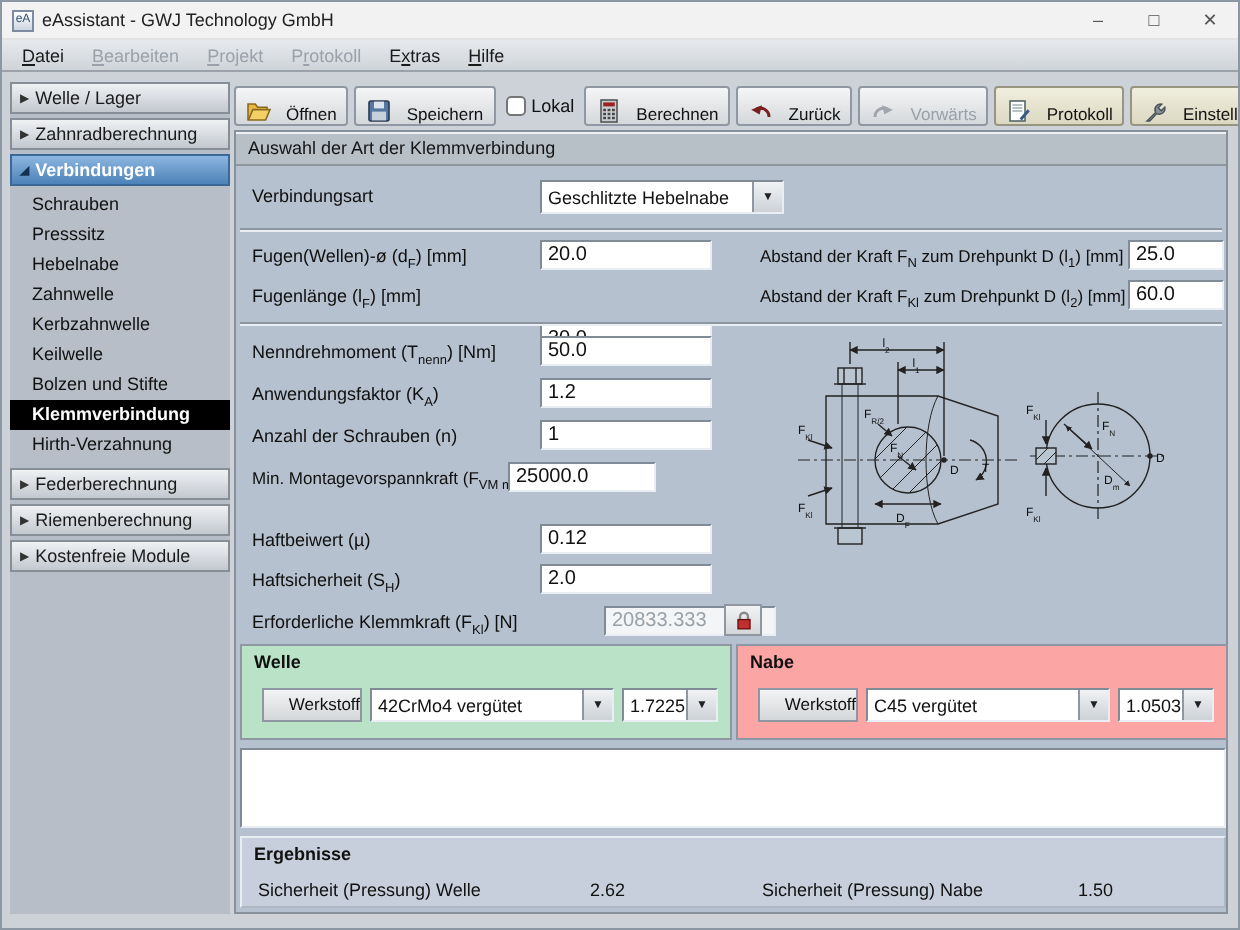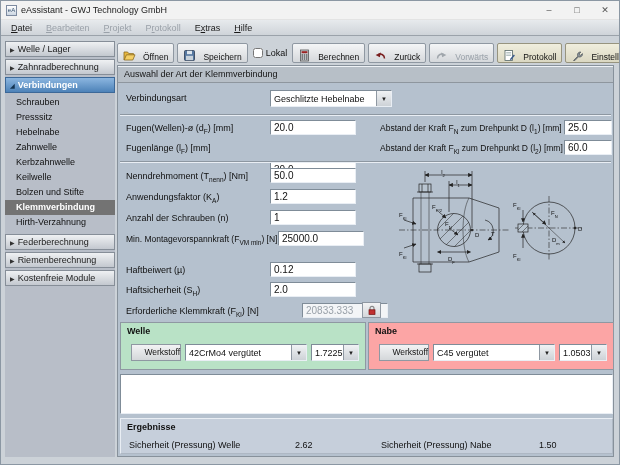--- a/index.html
+++ b/index.html
@@ -26,21 +26,21 @@
   .frame{position:absolute;top:36px;left:0;right:0;bottom:0}
 
   
   .sidebar{position:absolute;left:4px;top:4px;width:110px;height:416px;background:#b8bec8}
   .side-header{height:16px;margin-bottom:2px;background:linear-gradient(#eff1f3,#c3c8cf);
                border:1px solid #868e98;display:flex;align-items:center;padding-left:4px;gap:3px;color:#1a1a1a}
   .side-header .tri{font-size:6px;color:#333;flex:0 0 auto}
   .side-header.blue{background:linear-gradient(#8cb6e0,#4d82b8);color:#fff;font-weight:bold;border-color:#3c6898}
   .side-header.blue .tri{color:#13324f}
   .side-item{height:15px;line-height:15px;padding-left:11px;color:#111;white-space:nowrap}
-  .side-item.selected{background:#737373;color:#fff;font-weight:bold}
+  .side-item.selected{background:#000000;color:#fff;font-weight:bold}
   .side-gap{height:4px}
 
   
   .toolbar{position:absolute;left:116px;top:4px;width:497px;height:23px;display:flex;align-items:center;gap:3px}
   .tbtn{height:20px;display:flex;align-items:flex-end;gap:7px;padding:0 5px;background:linear-gradient(#f4f5f6,#d5d8db);
         border:1px solid #8f98a2;border-radius:2px;font-size:8.5px;color:#111;white-space:nowrap}
   .tbtn.beige{background:linear-gradient(#f0eedd,#dbd8c2);border-color:#97947f}
   .tbtn.disabled{color:#98a0a8}
   .tchk{display:flex;align-items:center;gap:3px;padding:0 2px;white-space:nowrap}
   .tchk input{width:10px;height:10px;margin:0}
@@ -239,21 +239,21 @@
 
       <div class="groove" style="top:95px"></div>
 
       <span class="flabel" style="left:8px;top:105px"><span>Nenndrehmoment (T</span><sub>nenn</sub><span>) [Nm]</span></span>
       <input class="finput" style="left: 152px; top: 102px; width: 86px;" value="50.0">
       <span class="flabel" style="left:8px;top:126px"><span>Anwendungsfaktor (K</span><sub>A</sub><span>)</span></span>
       <input class="finput" style="left: 152px; top: 123px; width: 86px;" value="1.2">
       <span class="flabel" style="left:8px;top:147px"><span>Anzahl der Schrauben (n)</span></span>
       <input class="finput" style="left: 152px; top: 144px; width: 86px;" value="1">
       <span class="flabel" style="left:8px;top:168px;font-size:8.5px"><span>Min. Montagevorspannkraft (F</span><sub>VM min</sub><span>) [N]</span></span>
-      <input class="finput" style="left: 160px; top: 165px; width: 86px;" value="25000.0">
+      <input class="finput" style="left: 136px; top: 165px; width: 74px;" value="25000.0">
 
       <span class="flabel" style="left:8px;top:199px"><span>Haftbeiwert (µ)</span></span>
       <input class="finput" style="left: 152px; top: 196px; width: 86px;" value="0.12">
       <span class="flabel" style="left:8px;top:219px"><span>Haftsicherheit (S</span><sub>H</sub><span>)</span></span>
       <input class="finput" style="left: 152px; top: 216px; width: 86px;" value="2.0">
       <span class="flabel" style="left:8px;top:240px"><span>Erforderliche Klemmkraft (F</span><sub>Kl</sub><span>) [N]</span></span>
       <input class="finput locked" style="left: 152px; top: 237px; width: 86px; margin-left: 32px;" disabled="" value="20833.333">
       <div class="lockbtn" style="left:244px;top:236px">
         <svg width="12" height="12" viewBox="0 0 12 12">
             <path d="M4,6 L4,4.4 A2,2 0 0 1 8,4.4 L8,6" fill="none" stroke="#888" stroke-width="1.2"></path>

